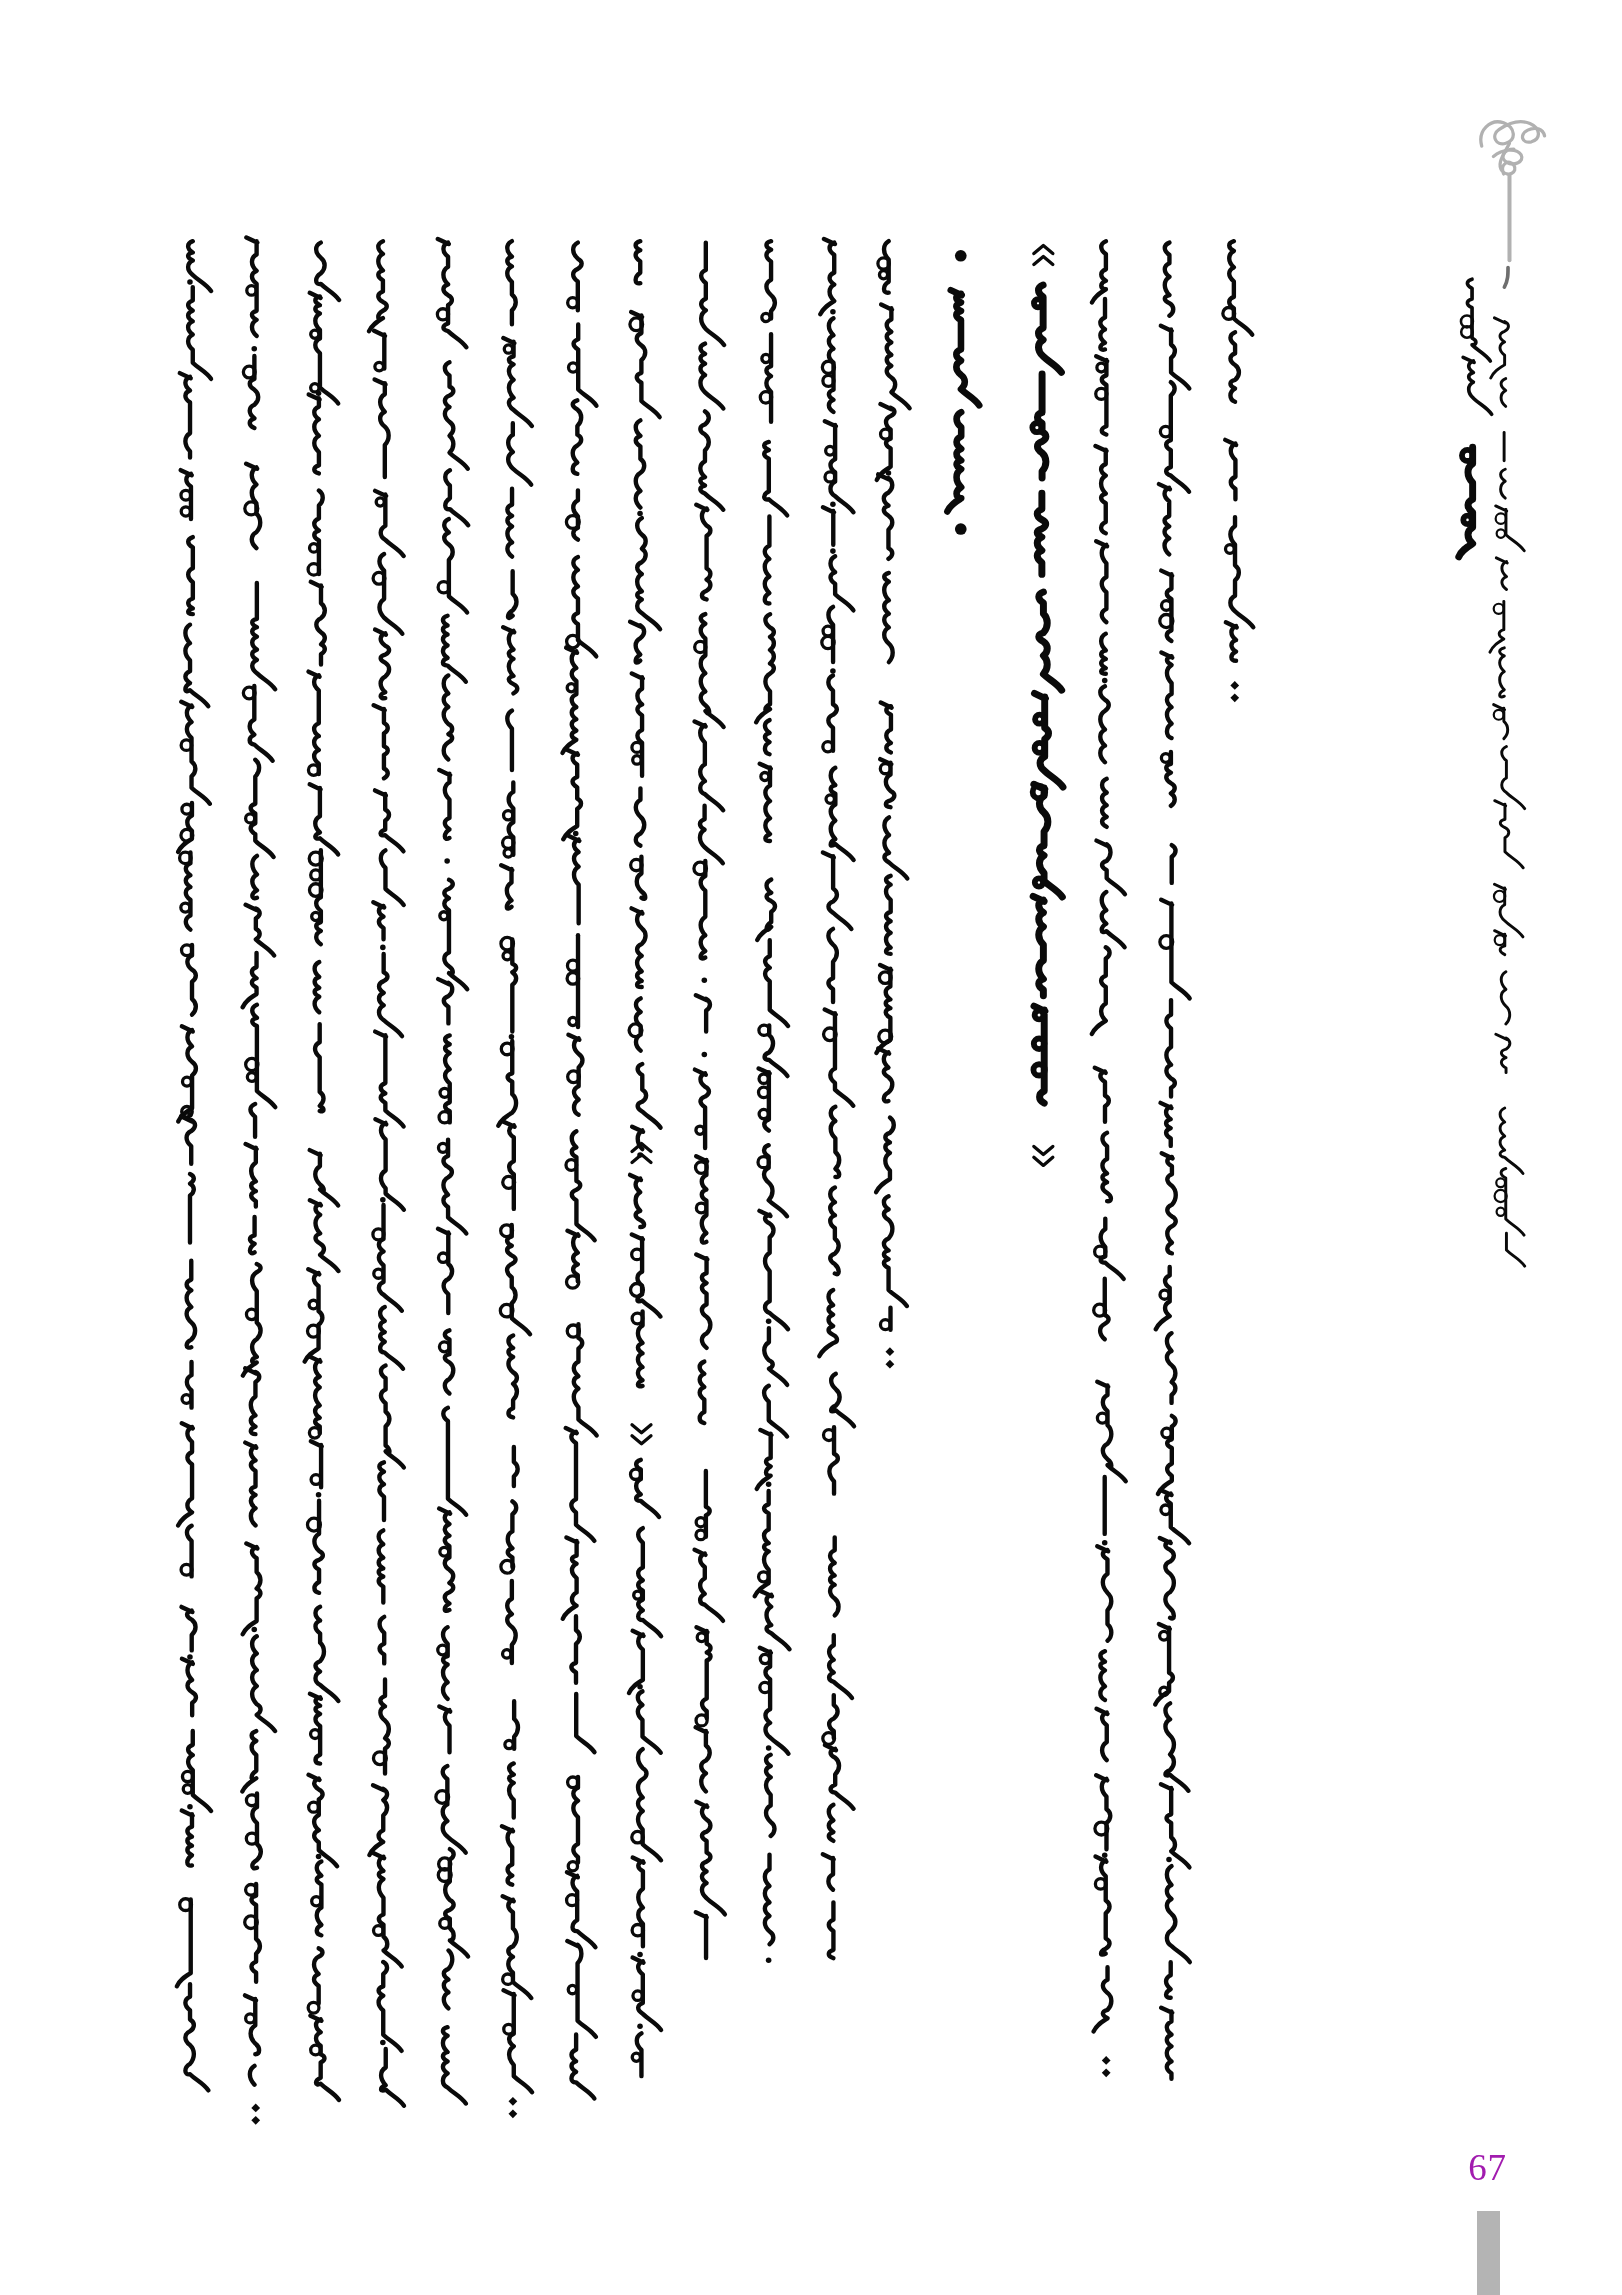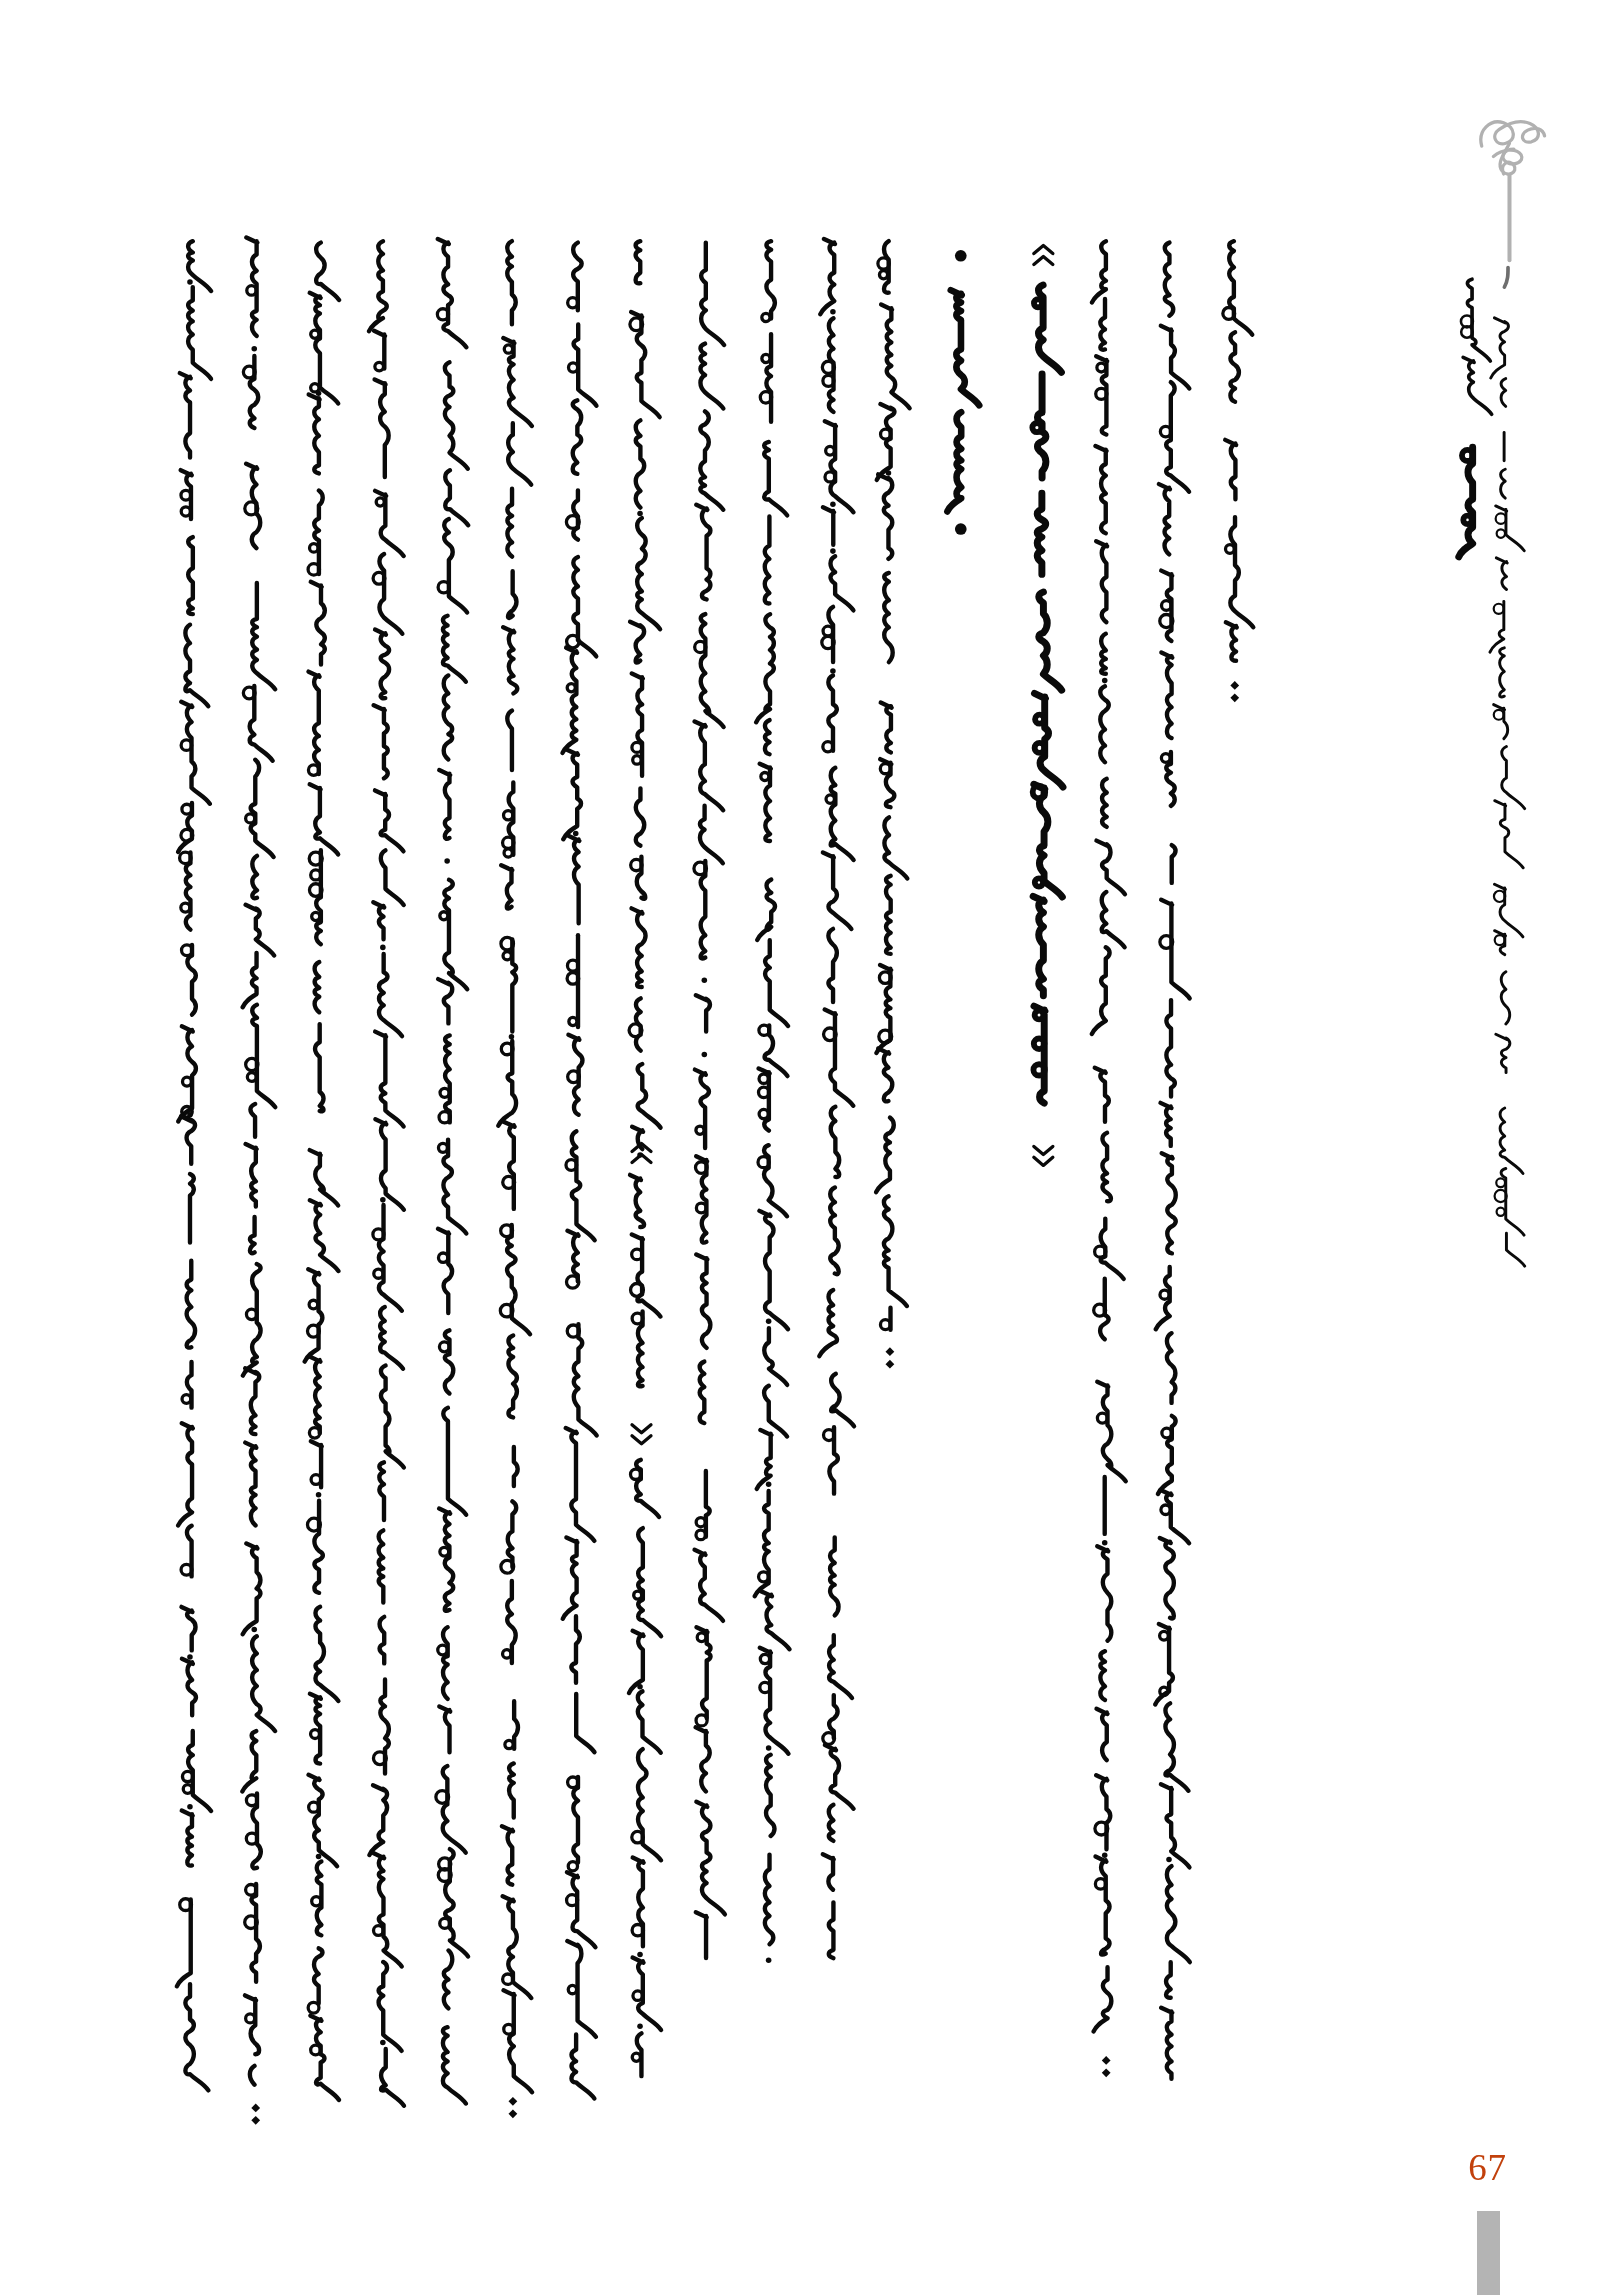--- a/index.html
+++ b/index.html
@@ -10,21 +10,21 @@
     overflow:hidden;
     font-family:"Liberation Serif", serif;
   }
   .page svg{position:absolute;left:0;top:0;}
   .pagenum{
     position:absolute;
     left:1432px;top:2146px;width:111px;
     text-align:center;
     font-family:"Liberation Serif", serif;
     font-size:37px;
-    color:#c2410c;
+    color:#a21caf;
     letter-spacing:0.7px;
   }
   .edgebar{
     position:absolute;
     left:1477px;top:2211px;
     width:22.7px;height:84px;
   }
   .region{position:absolute;background:transparent;}
 </style>
 </head>

